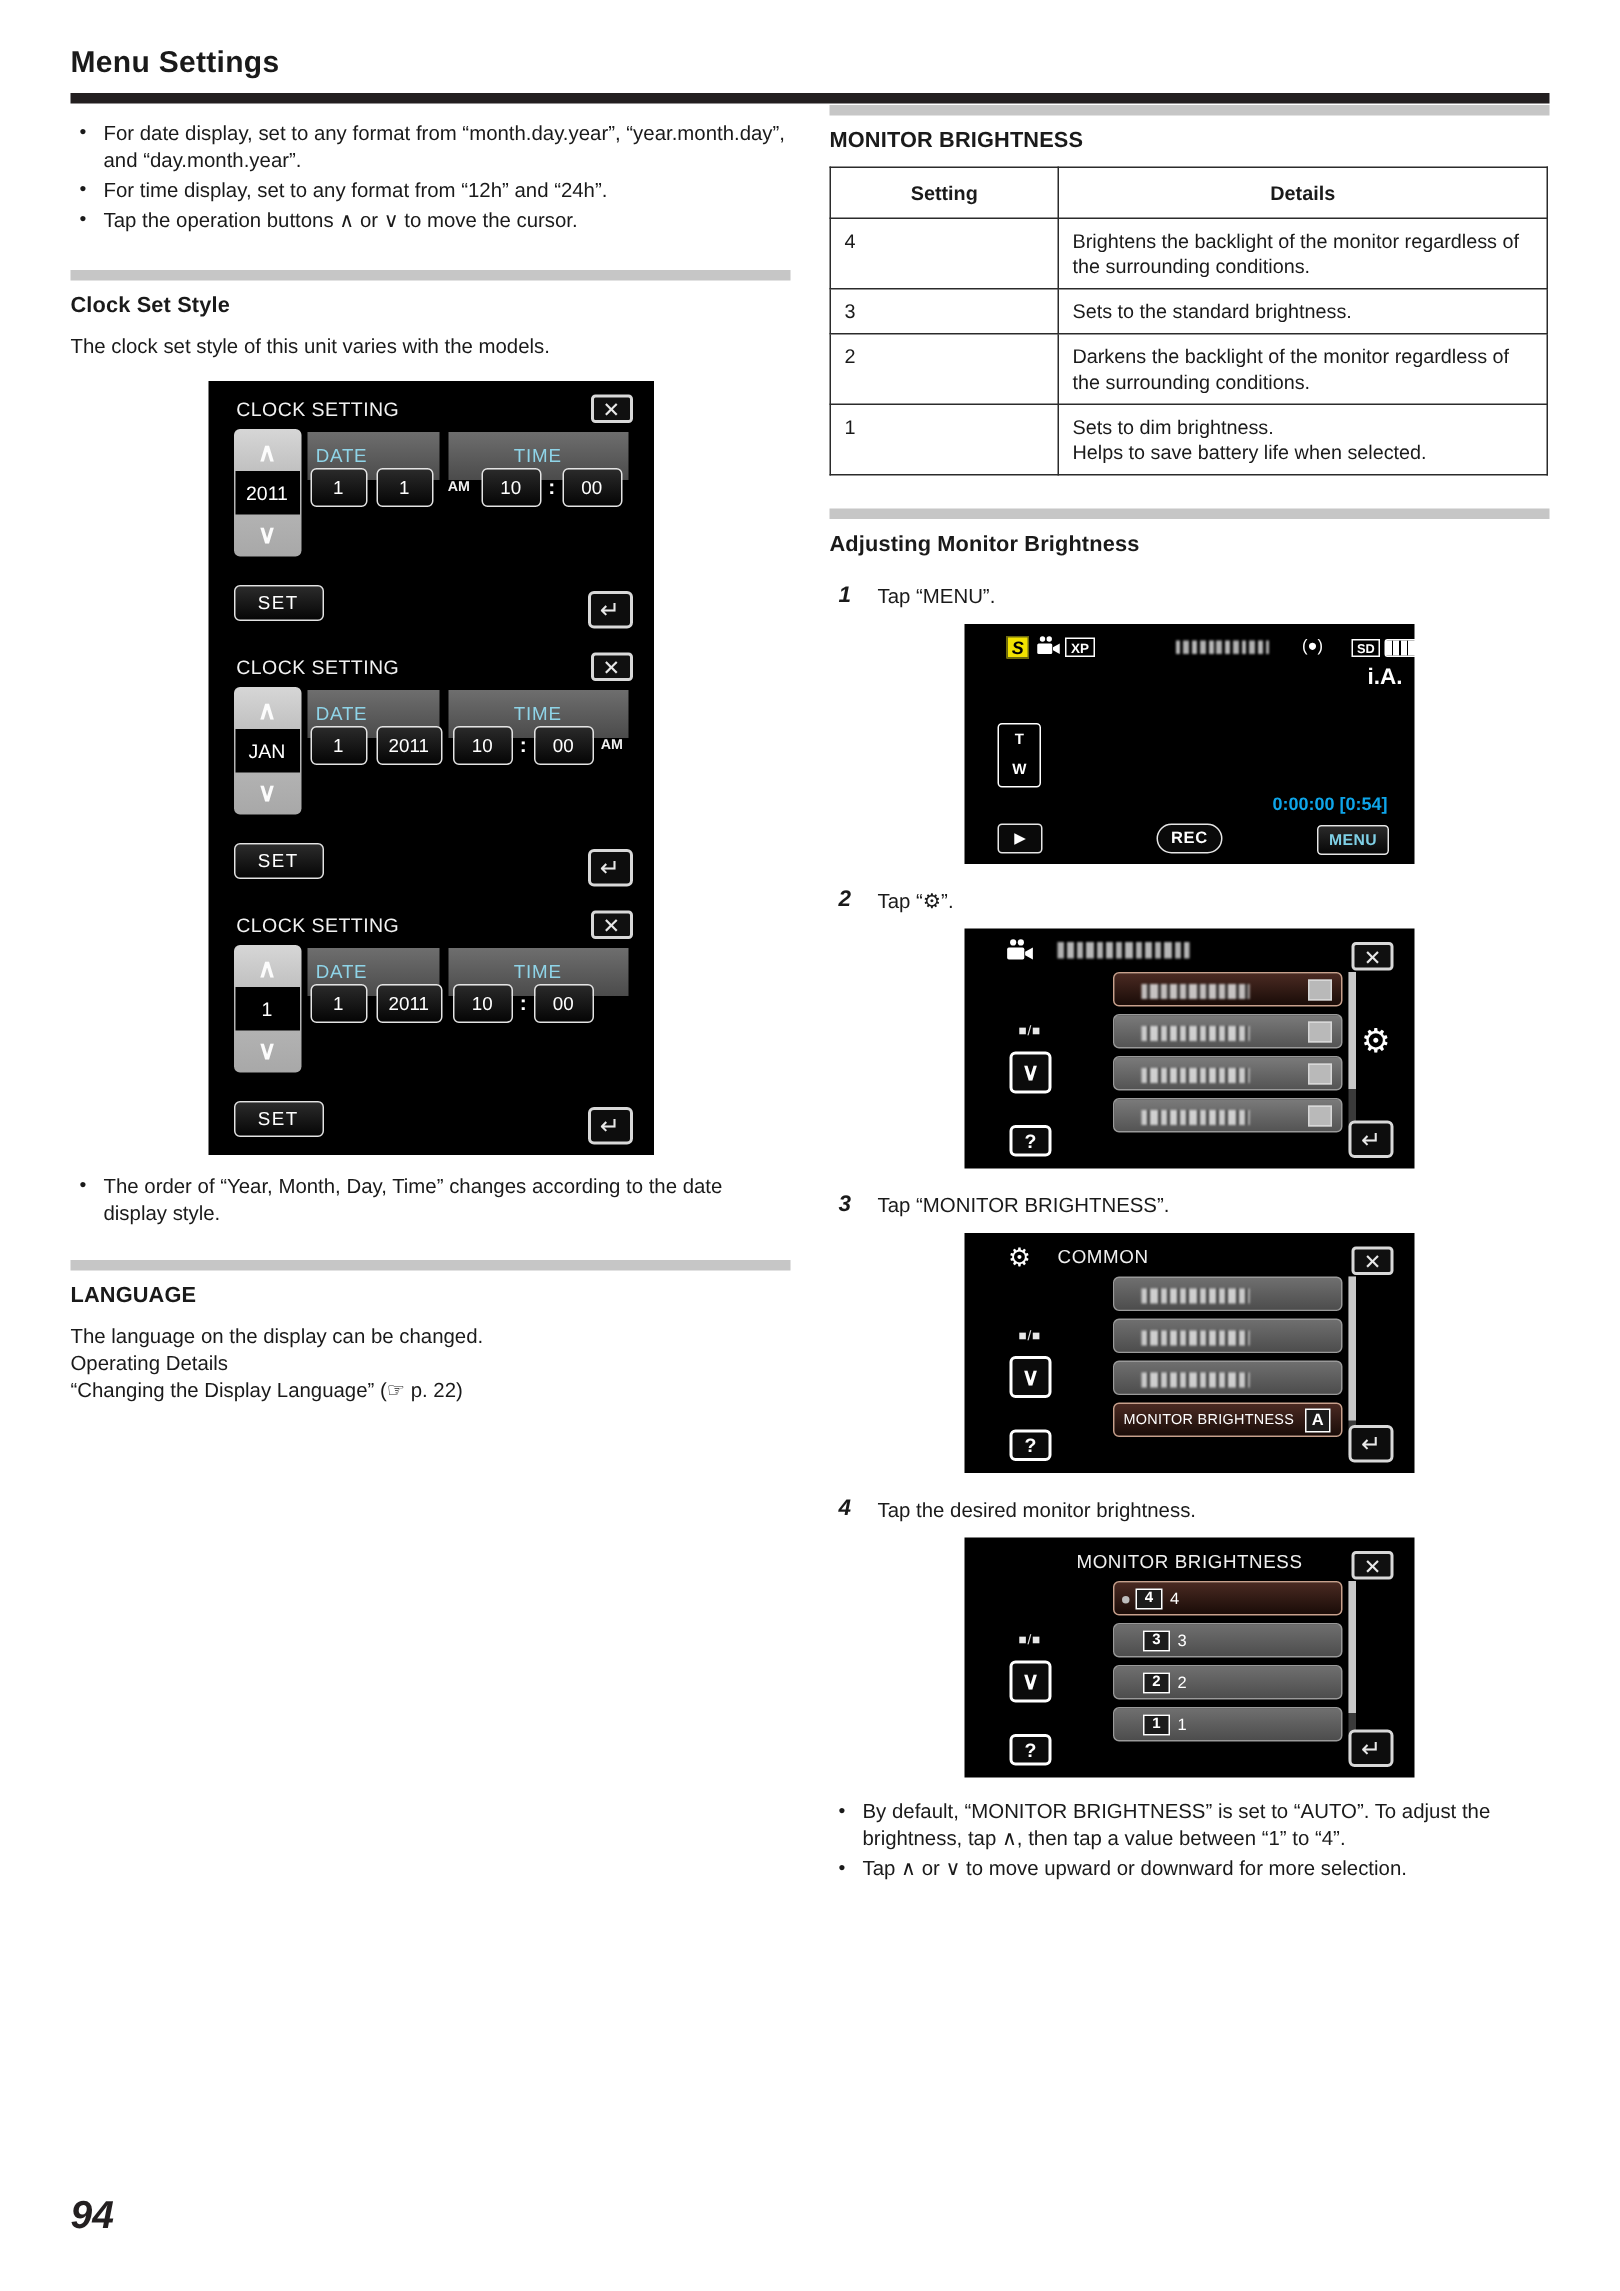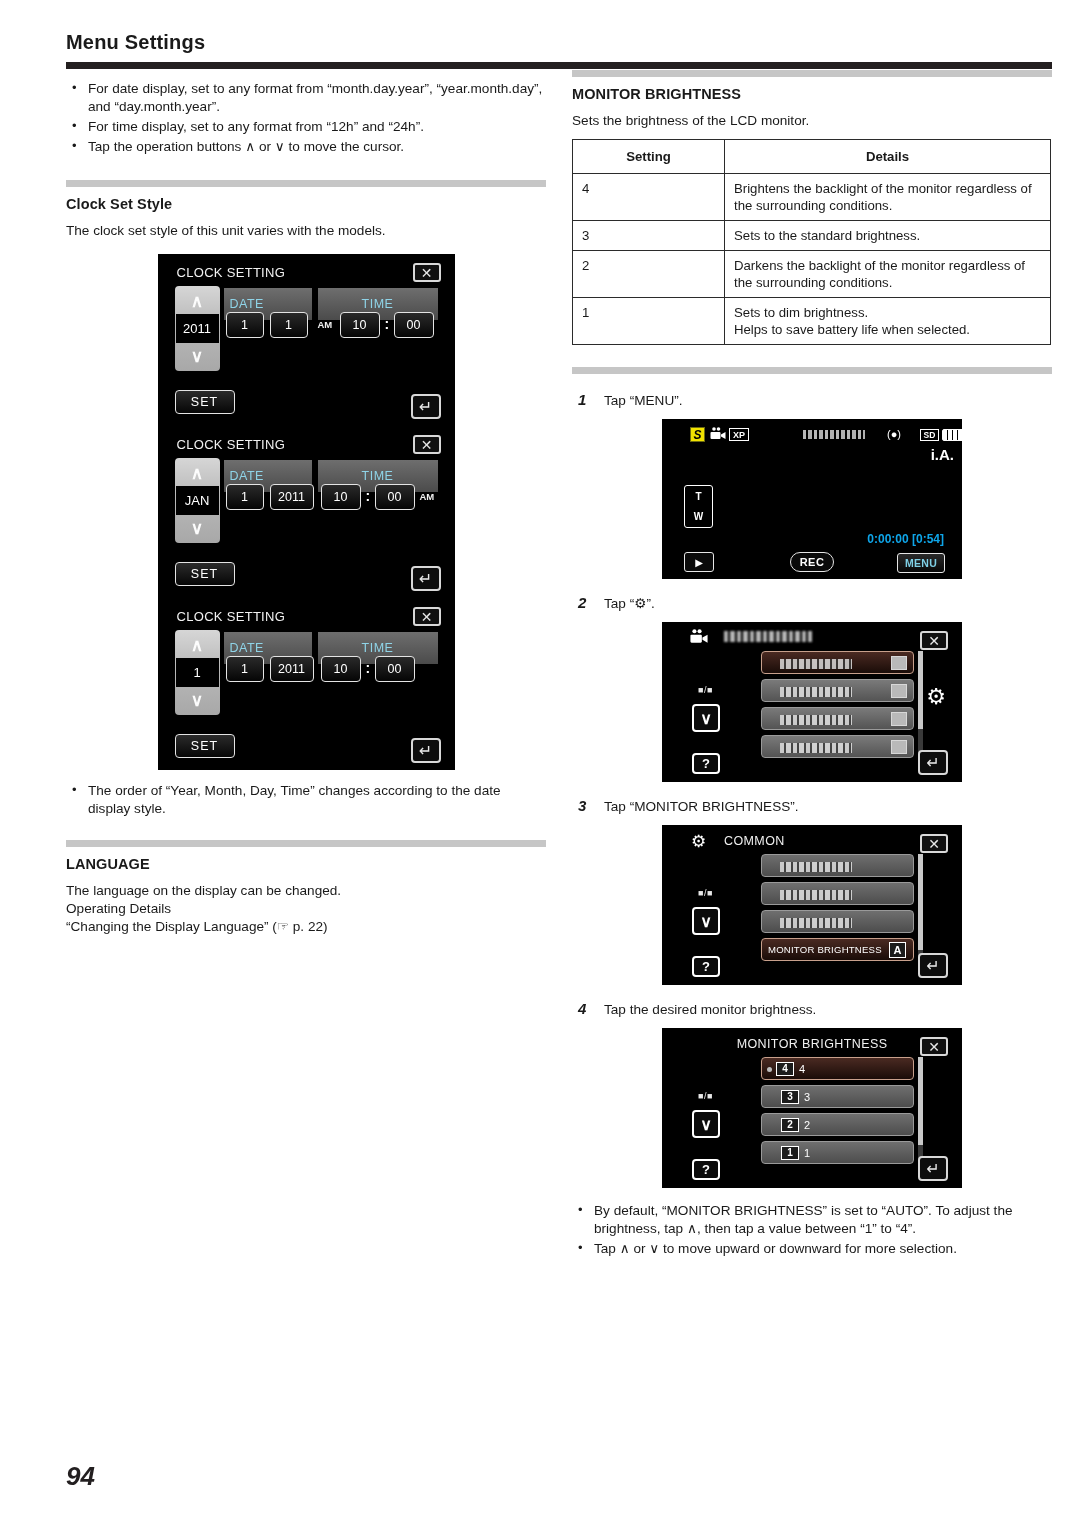--- a/index.html
+++ b/index.html
@@ -8,21 +8,21 @@
   body {
     width: 1080px; height: 1527px;
     background: #ffffff;
     font-family: "Liberation Sans", sans-serif;
     color: #1a1a1a;
     position: relative;
     overflow: hidden;
   }
 
   
-  .page { position:absolute; inset:0;margin-left:19px; }
+  .page { position:absolute; inset:0; }
   .page-title {
     position:absolute; left:47px; top:31px;
     font-size:20px; font-weight:bold; letter-spacing:.2px;
   }
   .title-rule {
     position:absolute; left:47px; top:62px; width:986px; height:7px;
     background:#231f20;
   }
   .page-number {
     position:absolute; left:47px; top:1461px;
@@ -363,21 +363,20 @@
     <div class="sec-head">LANGUAGE</div>
     <p class="para" style="margin-top:10px;">The language on the display can be changed.</p>
     <p class="para">Operating Details</p>
     <p class="para">“Changing the Display Language” (☞ p. 22)</p>
   </div>
 
   <div class="col-right">
 
     <div class="sec-rule"></div>
     <div class="sec-head">MONITOR BRIGHTNESS</div>
-    <p class="para" style="margin-top:10px;">Sets the brightness of the LCD monitor.</p>
 
     <table class="brightness">
       <thead>
         <tr>
           <th class="c-set">Setting</th>
           <th>Details</th>
         </tr>
       </thead>
       <tbody>
         <tr>
@@ -395,20 +394,21 @@
         <tr>
           <td class="c-set">1</td>
           <td style="white-space:pre-line;">Sets to dim brightness.
 Helps to save battery life when selected.</td>
         </tr>
       </tbody>
     </table>
 
     <div style="height:22px"></div>
     <div class="sec-rule"></div>
+    <div class="sec-head">Adjusting Monitor Brightness</div>
 
     <div class="step" style="margin-top:18px;">
       <span class="num">1</span>
       <span>Tap “MENU”.</span>
     </div>
 
     <div class="lcd rec-screen" style="margin-top:9px;">
       <div class="rec-top">
         <div class="ic ic-s">S</div>
         <svg style="position:absolute;left:48px;top:0;" width="16" height="14" viewBox="0 0 16 14">

